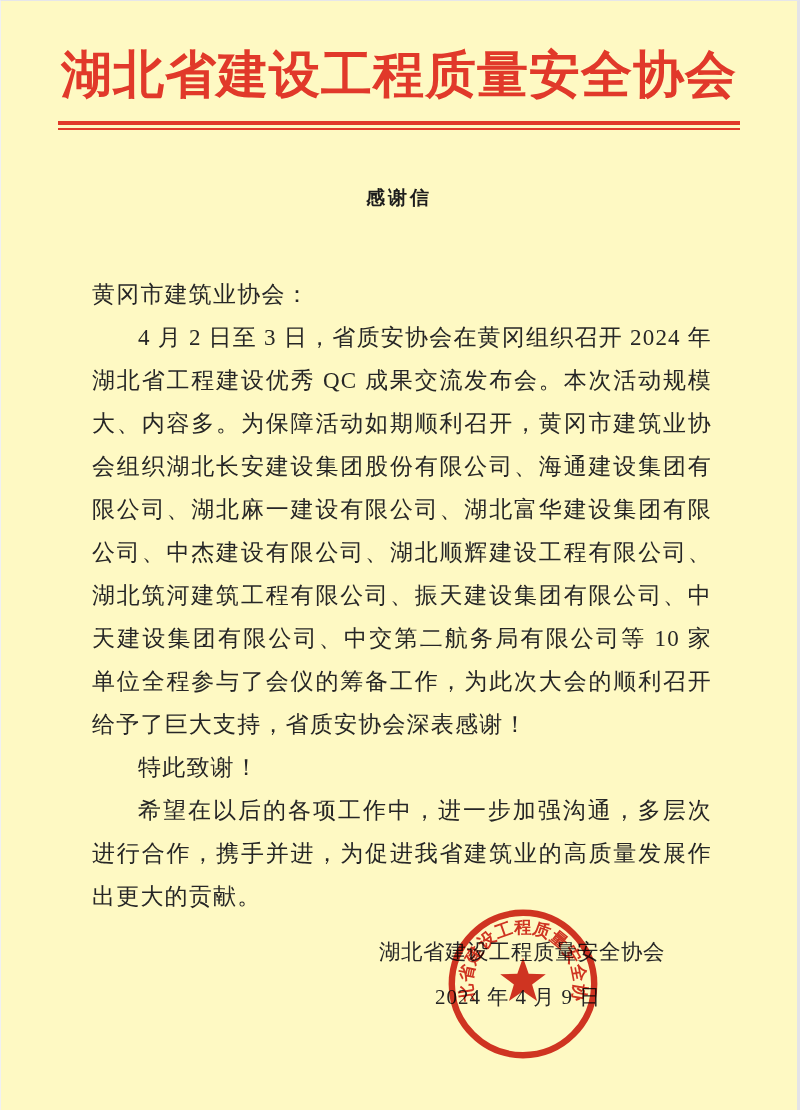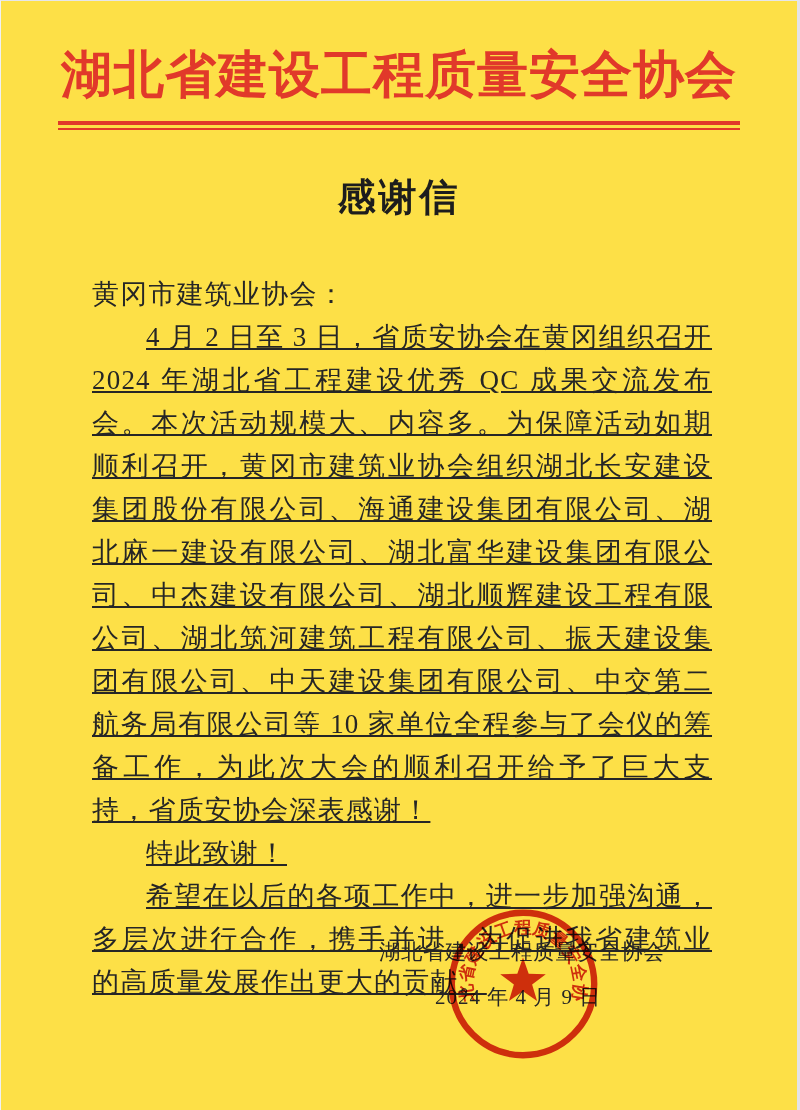--- a/index.html
+++ b/index.html
@@ -5,21 +5,21 @@
   html, body {
     margin: 0;
     padding: 0;
     background: #ffffff;
   }
   .page {
     position: relative;
     width: 800px;
     height: 1110px;
     margin: 0;
-    background: #fde047;
+    background: #fef9c3;
     overflow: hidden;
     border-top: 1px solid #e6e6ea;
     border-left: 1px solid #f0f0f3;
     border-right: 3px solid #e3e3e8;
     box-sizing: border-box;
     font-family: "Liberation Serif", "DejaVu Serif", serif;
   }
   .letterhead {
     margin-top: 40px;
     text-align: center;
@@ -40,44 +40,43 @@
     background: #e1392a;
   }
   .rule-thin {
     height: 2px;
     margin-top: 3px;
     background: #e1392a;
   }
   .doc-title {
     margin-top: 47px;
     text-align: center;
-    font-size: 38px;
+    font-size: 19px;
     line-height: 41px;
     font-weight: bold;
     color: #1d1d1d;
     letter-spacing: 3px;
   }
   .letter-body {
     margin: 55px 89px 0 91px;
     width: 620px;
-    font-size: 27px;
+    font-size: 23px;
     line-height: 43px;
     color: #262626;
     text-align: justify;
     letter-spacing: 1.2px;
   }
   .letter-body p {
     margin: 0;
     padding: 0;
     text-align: justify;
     text-justify: inter-ideograph;
   }
   .letter-body p.indent {
     text-indent: 2em;
-    text-decoration: underline;
   }
   .signature-block {
     position: absolute;
     left: 378px;
     top: 936px;
     width: 278px;
     text-align: center;
     color: #262626;
   }
   .signature-org {

